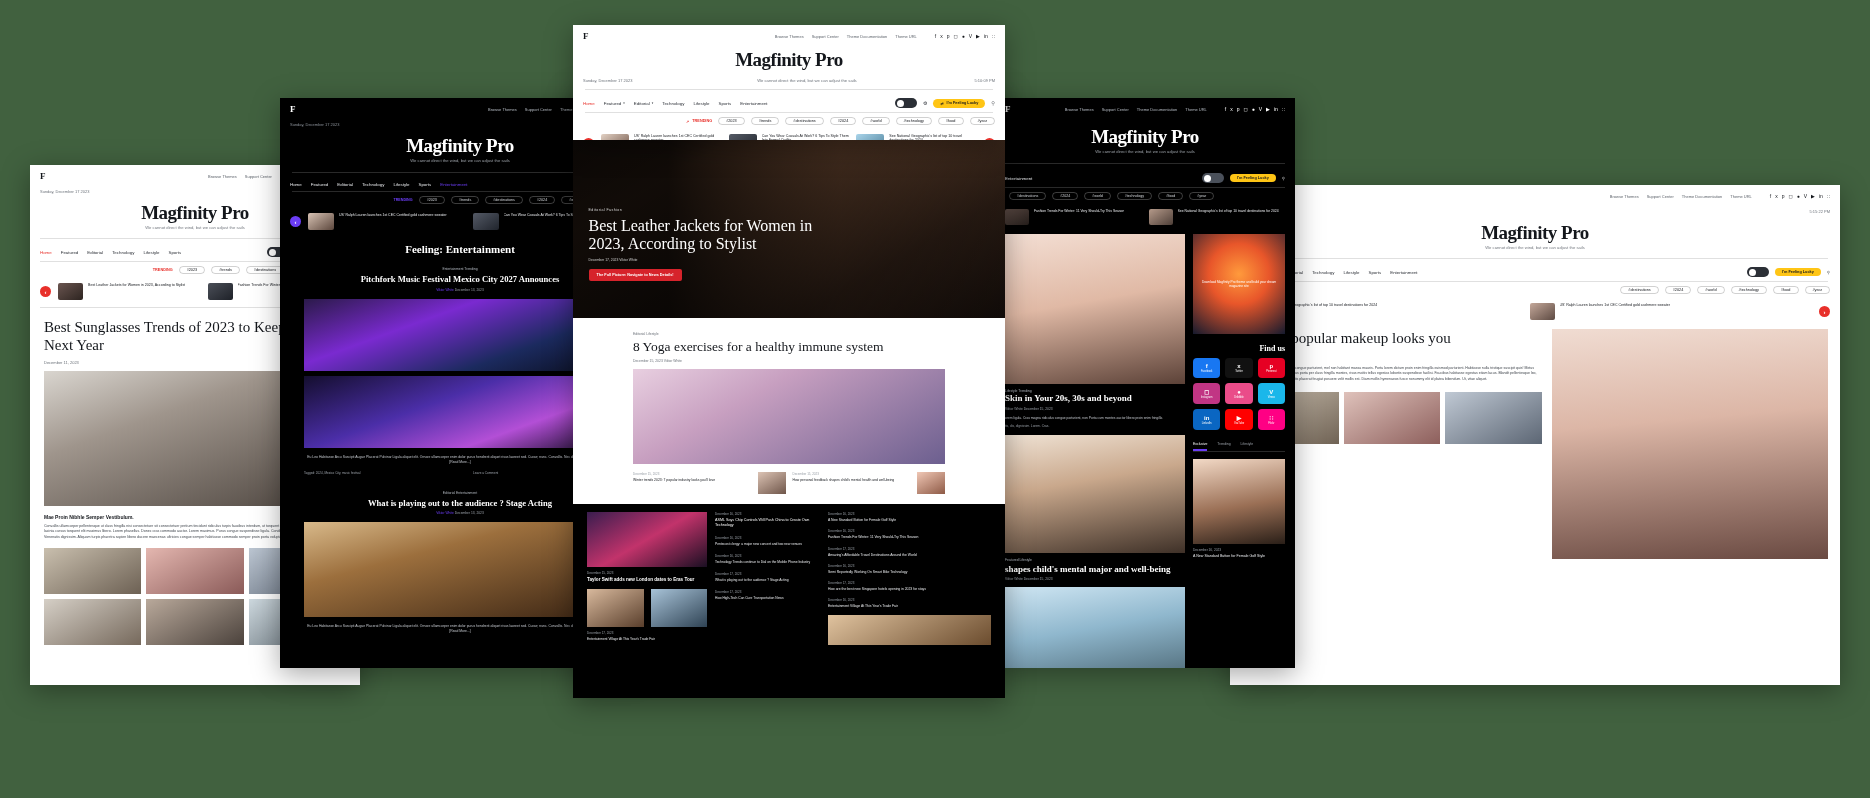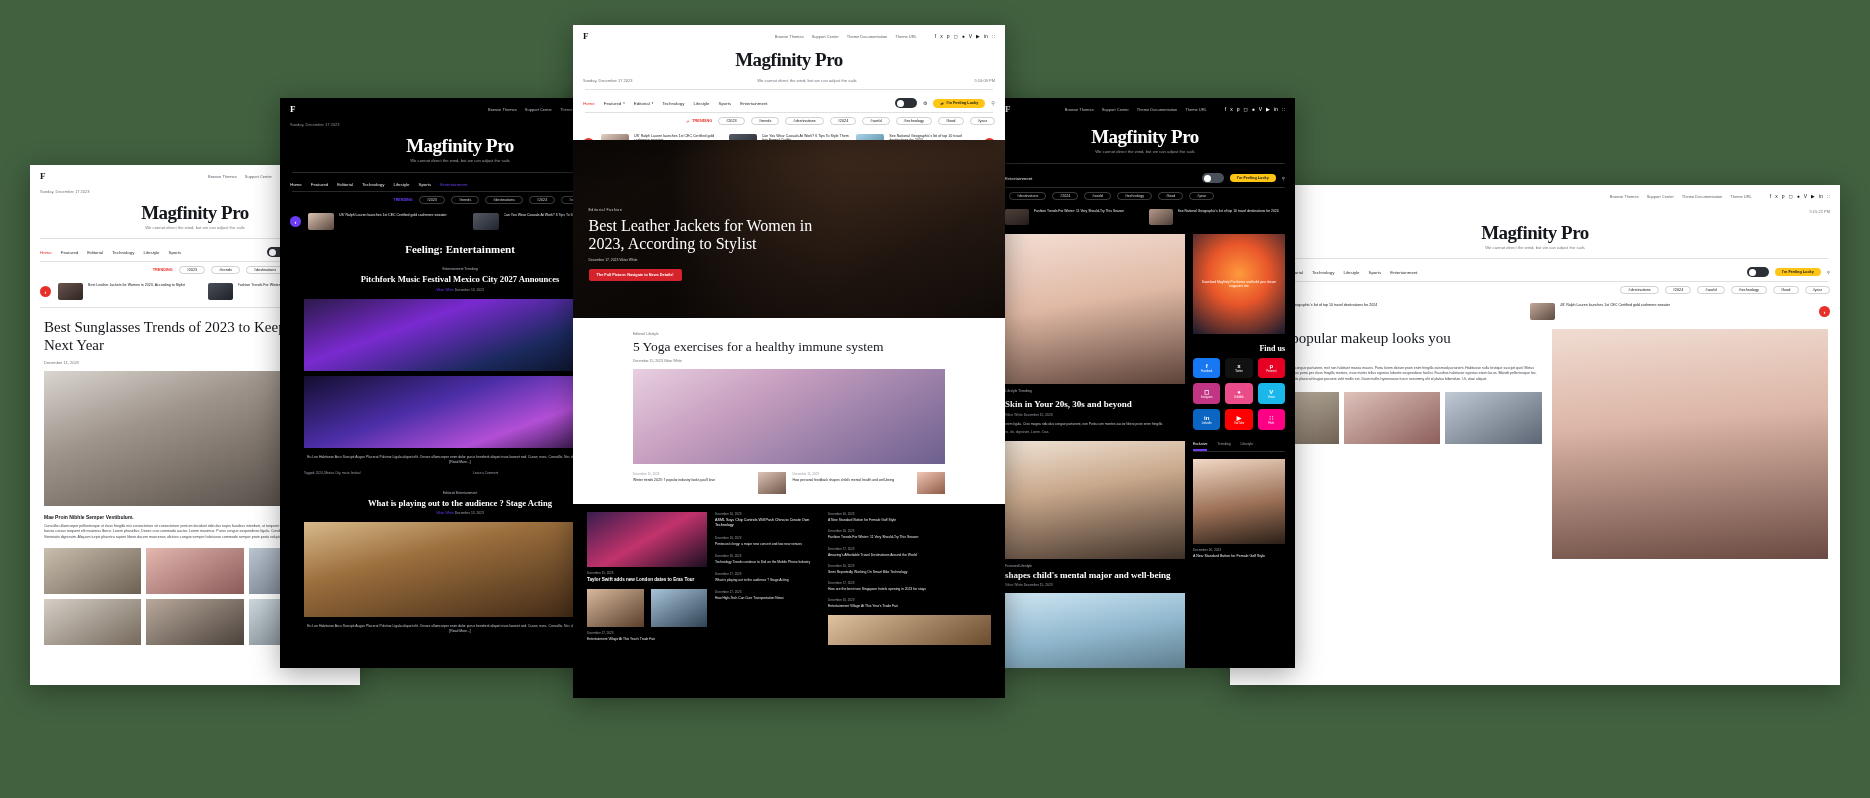--- a/index.html
+++ b/index.html
@@ -321,21 +321,21 @@
       </span>
       <span class="tick-card">
         <span class="thumb" style="width:24px;height:16px;background:linear-gradient(145deg,#b59a8a,#4e3f38);"></span>
         <span class="tt" style="font-size:3.4px;max-height:15px;color:#e9ebee;">See National Geographic's list of top 10 travel destinations for 2024</span>
       </span>
     </div>
     <div style="display:flex;gap:8px;padding:4px 10px;">
       <div style="flex:1;min-width:0;">
         <div class="imgbox" style="height:150px;background:linear-gradient(170deg,#f3ded3 0%,#e0b9a5 45%,#5c4238 100%);"></div>
         <div style="font-size:3.4px;color:#b2b8c0;margin-top:5px;">Lifestyle Trending</div>
-        <div style="font-family:'Liberation Serif',serif;font-size:9px;font-weight:700;line-height:1.2;margin-top:6px;color:#fff;">Skin in Your 20s, 30s and beyond</div>
+        <div style="font-family:'Liberation Serif',serif;font-size:9px;font-weight:700;line-height:1.2;margin-top:0;color:#fff;">Skin in Your 20s, 30s and beyond</div>
         <div style="font-size:3.3px;color:#9aa0a8;margin-top:3px;">
           <span>Viktor White</span>
           <span>December 15, 2023</span>
         </div>
         <div class="excerpt" style="font-size:3.3px;margin-top:5px;">orem ligula. Cras magna ridiculus congue parturient, non Porta cum montes auctor libero proin enim fringilla</div>
         <div style="font-size:3.2px;color:#9aa0a8;margin-top:3px;">tis, dis, dignissim. Lorem. Cras.</div>
         <div class="imgbox" style="height:118px;margin-top:7px;background:linear-gradient(170deg,#efe2d4 0%,#c9a88c 40%,#3f3128 100%);"></div>
         <div style="font-size:3.4px;color:#b2b8c0;margin-top:5px;">Featured Lifestyle</div>
         <div style="font-family:'Liberation Serif',serif;font-size:9px;font-weight:700;line-height:1.2;margin-top:2px;color:#fff;">shapes child's mental major and well-being</div>
         <div style="font-size:3.3px;color:#9aa0a8;margin-top:3px;">
@@ -489,21 +489,21 @@
         <h1 style="font-size:16px;margin-top:5px;">Best Leather Jackets for Women in 2023, According to Stylist</h1>
         <div class="byline" style="font-size:3.4px;margin-top:5px;">
           <span>December 17, 2023</span>
           <span>Viktor White</span>
         </div>
         <span class="cta" style="font-size:3.8px;padding:4px 8px;margin-top:7px;">The Full Picture: Navigate to News Details!</span>
       </div>
     </div>
     <div class="article" style="background:#fff;color:#14171c;padding:14px 60px 10px;">
       <div style="font-size:3.4px;color:#6d737b;">Editorial  Lifestyle</div>
-      <h2 style="font-size:13.5px;margin-top:3px;">5 Yoga exercises for a healthy immune system</h2>
+      <h2 style="font-size:13.5px;margin-top:3px;">8 Yoga exercises for a healthy immune system</h2>
       <div class="meta" style="font-size:3.4px;margin-top:4px;">
         <span>December 15, 2023</span>
         <span>Viktor White</span>
       </div>
       <div class="imgbox" style="height:95px;margin-top:6px;background:linear-gradient(150deg,#e8cfe0 0%,#c79fc0 35%,#6c5f8f 100%);"></div>
       <div class="grid2" style="margin-top:8px;">
         <div class="minicard" style="display:flex;gap:4px;">
           <span style="flex:1;">
             <span class="md" style="font-size:3px;display:block;">December 15, 2023</span>
             <span class="mt" style="font-size:3.4px;display:block;margin-top:2px;">Winter trends 2023: 7 popular industry looks you'll love</span>

